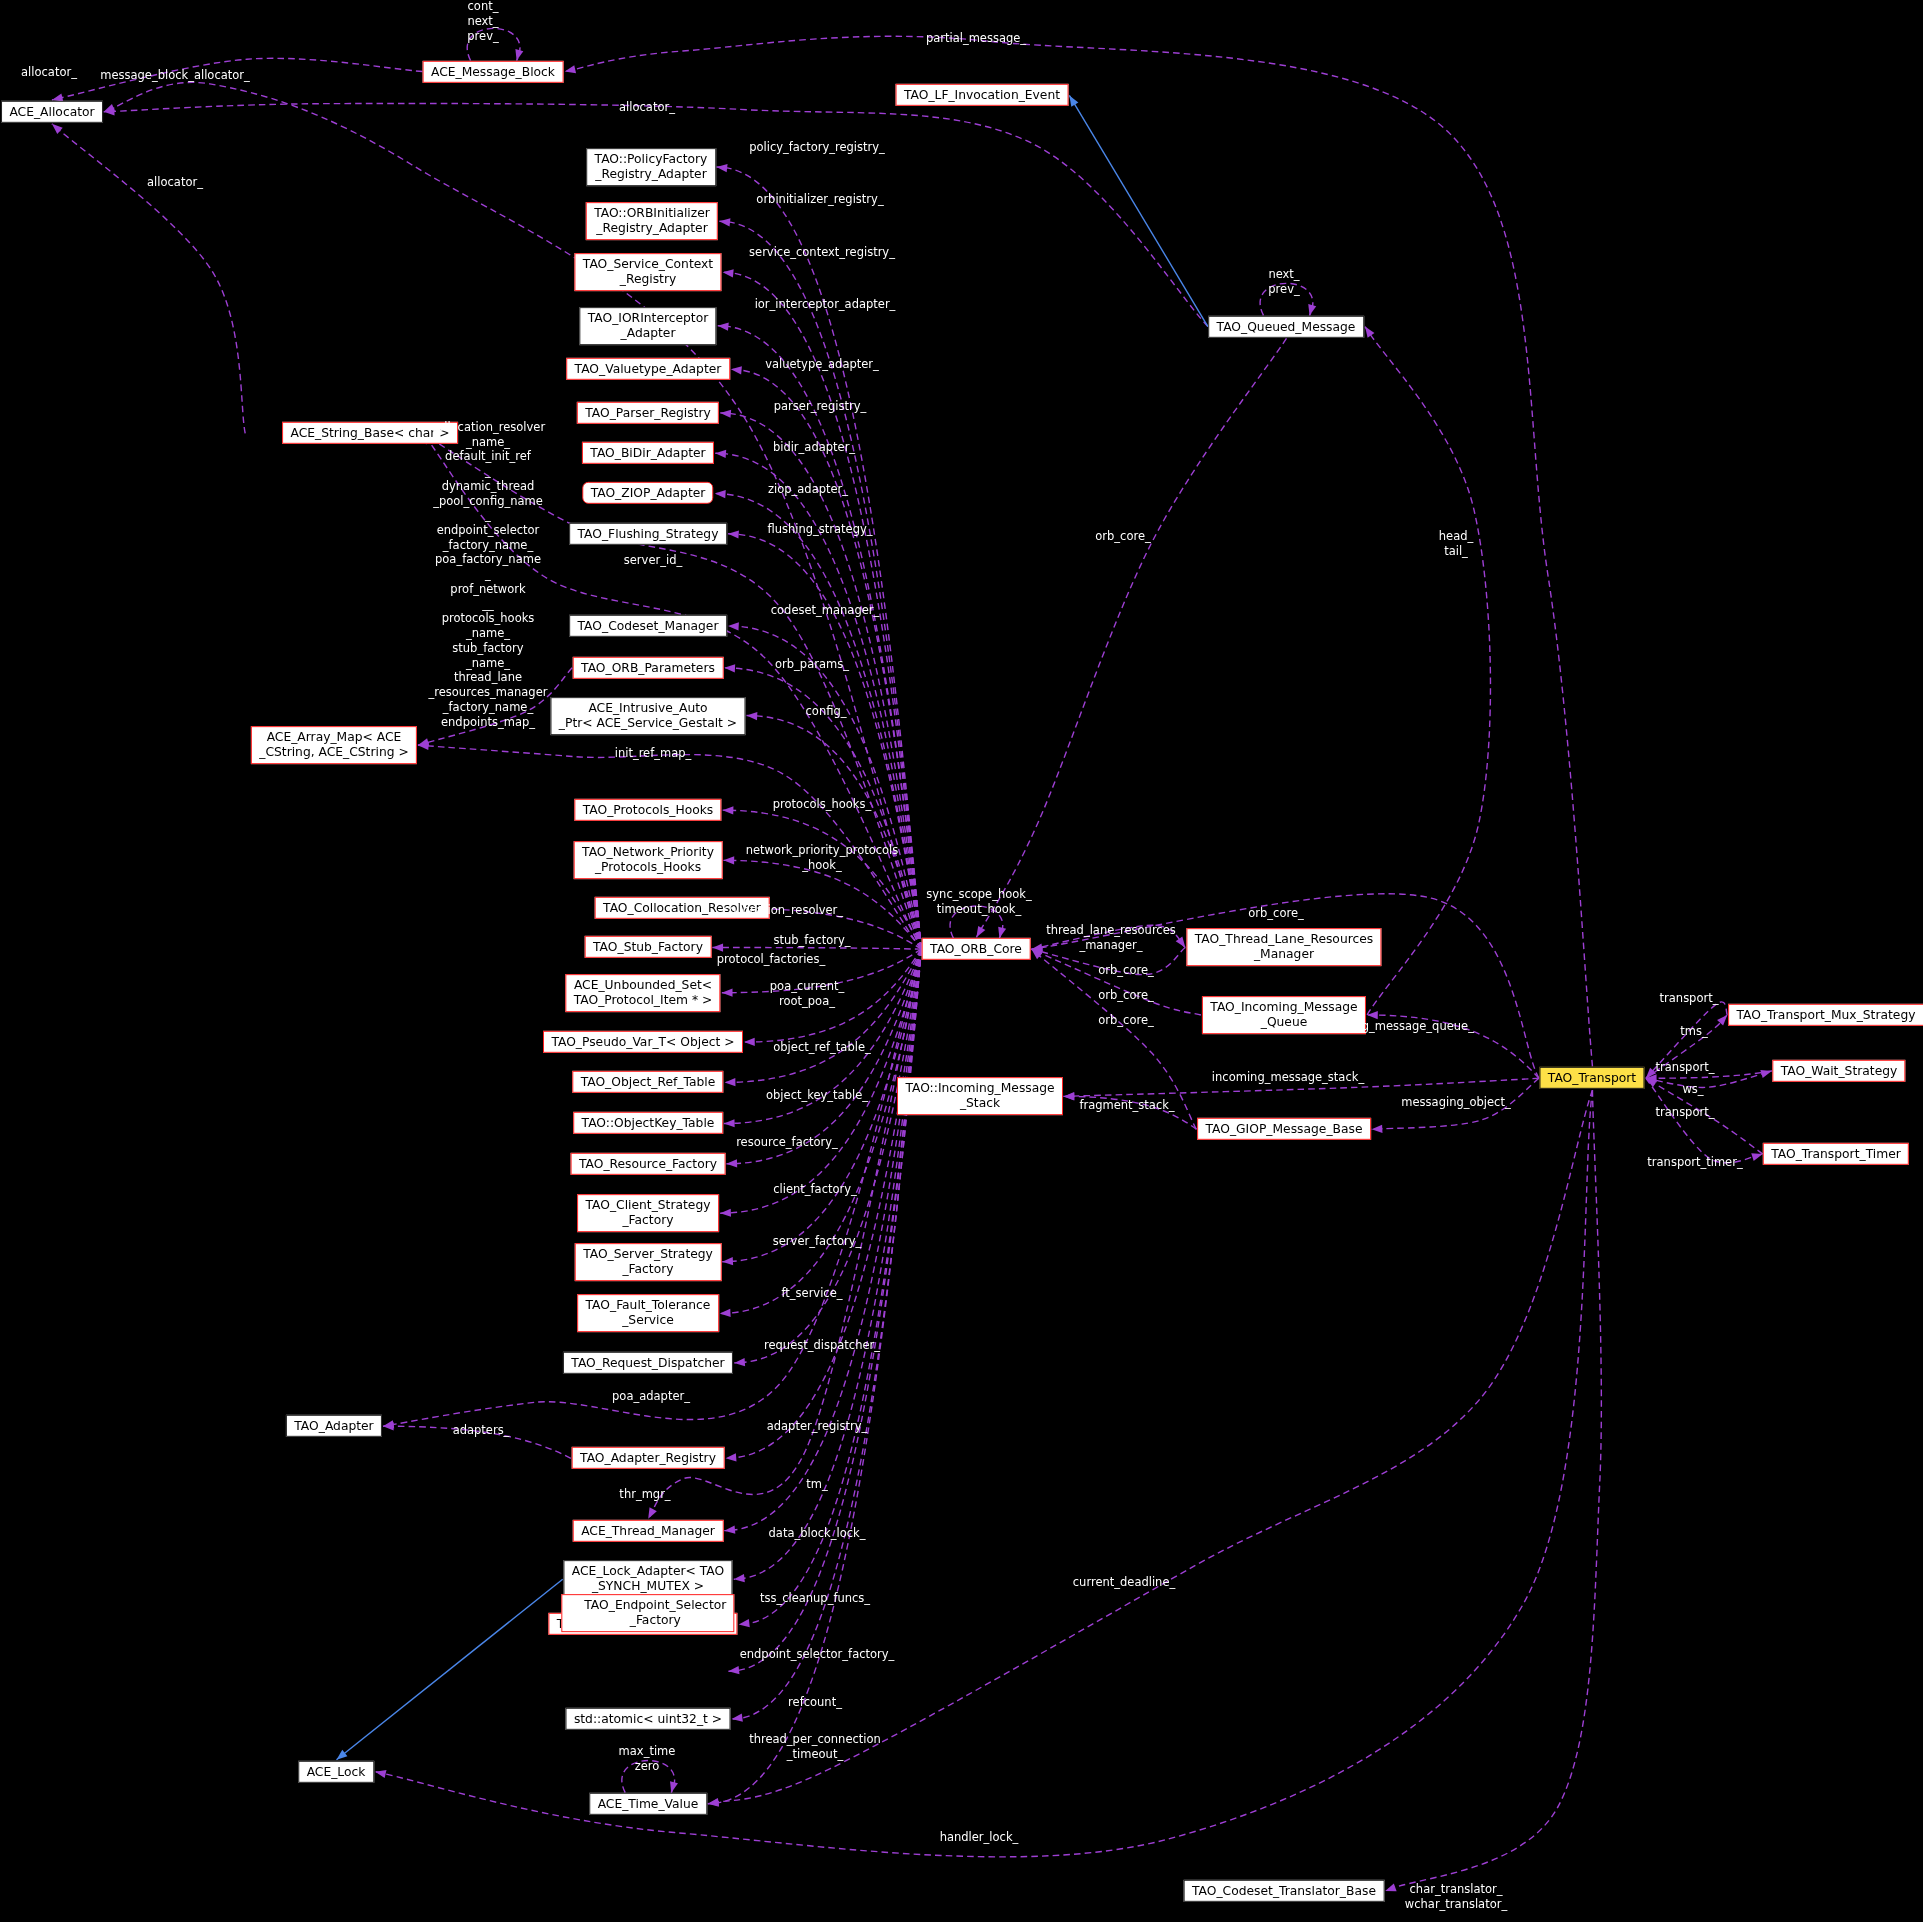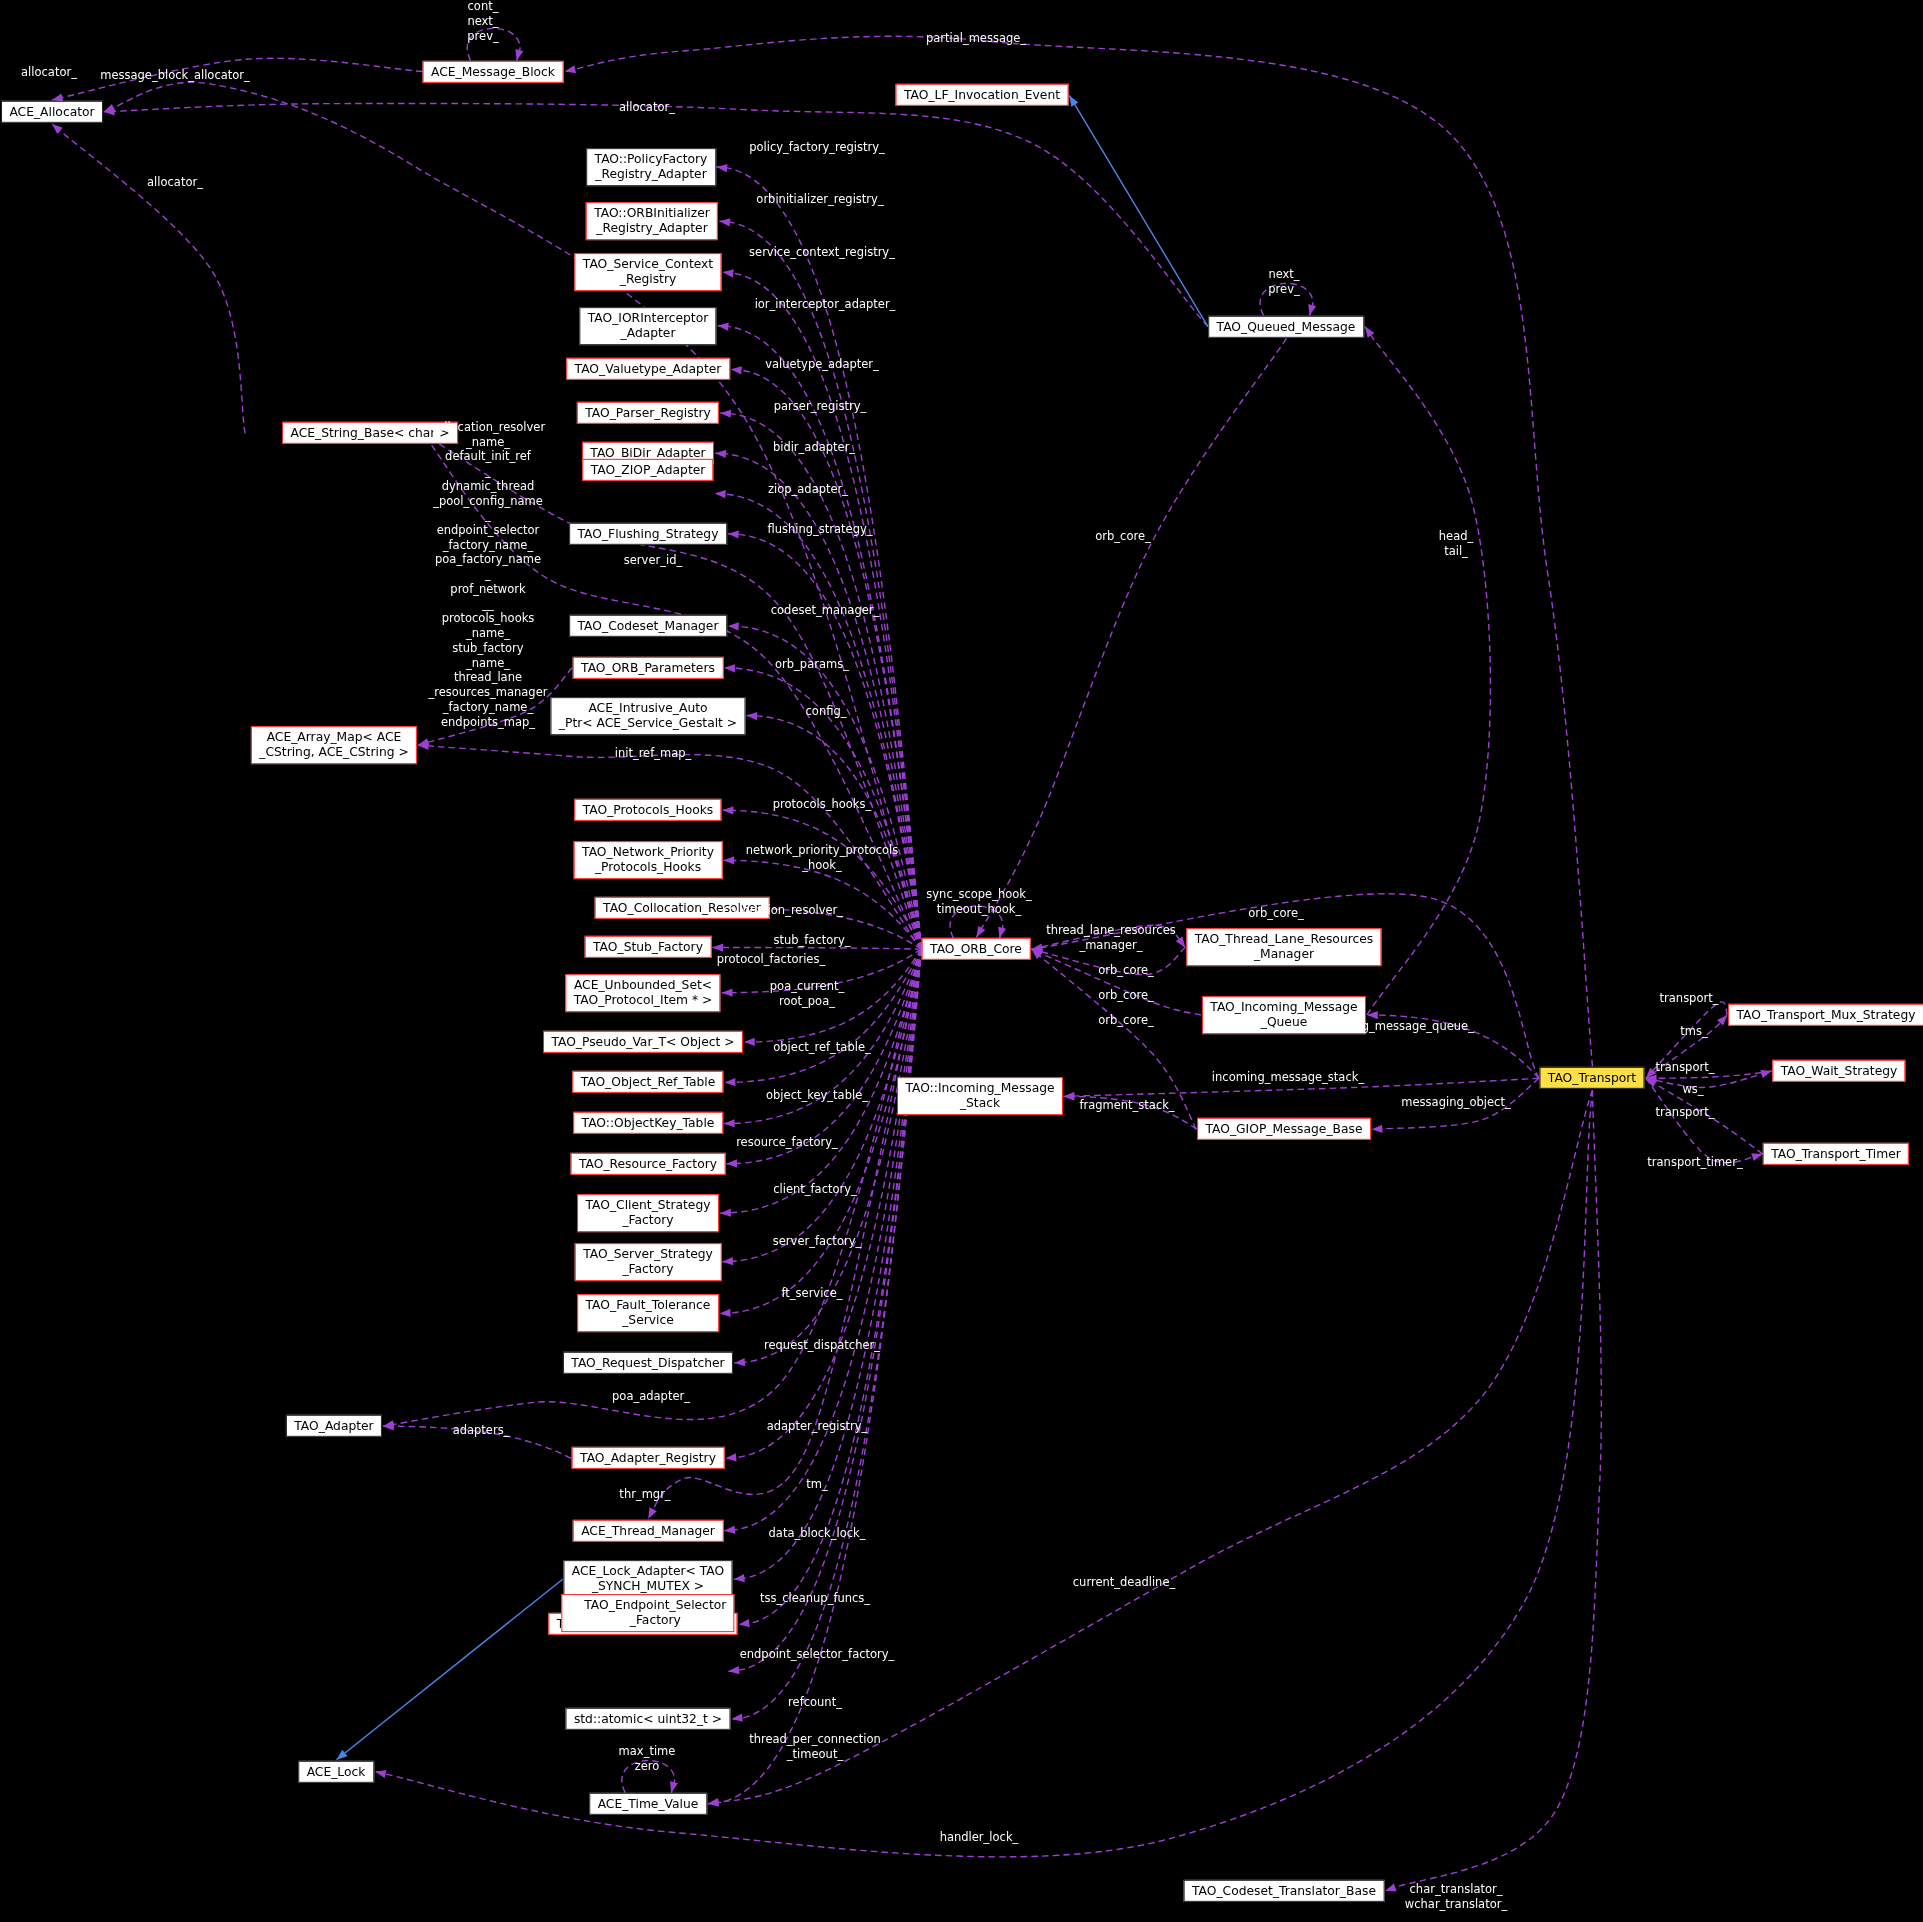--- a/index.html
+++ b/index.html
@@ -187,21 +187,21 @@
     </div>
     <div class="node red" style="left: 648px; top: 369px;">
       <div>TAO_Valuetype_Adapter</div>
     </div>
     <div class="node red" style="left: 648px; top: 413px;">
       <div>TAO_Parser_Registry</div>
     </div>
     <div class="node red" style="left: 648px; top: 453px;">
       <div>TAO_BiDir_Adapter</div>
     </div>
-    <div class="node red" style="left: 648px; top: 470px;">
+    <div class="node red" style="left: 648px; top: 493px; border-radius: 6px;">
       <div>TAO_ZIOP_Adapter</div>
     </div>
     <div class="node plain" style="left: 648px; top: 534px;">
       <div>TAO_Flushing_Strategy</div>
     </div>
     <div class="node red" style="left: 322px; top: 433px; margin-left: 48px;">
       <div>ACE_String_Base&lt; char &gt;</div>
     </div>
     <div class="node plain" style="left: 648px; top: 626px;">
       <div>TAO_Codeset_Manager</div>

